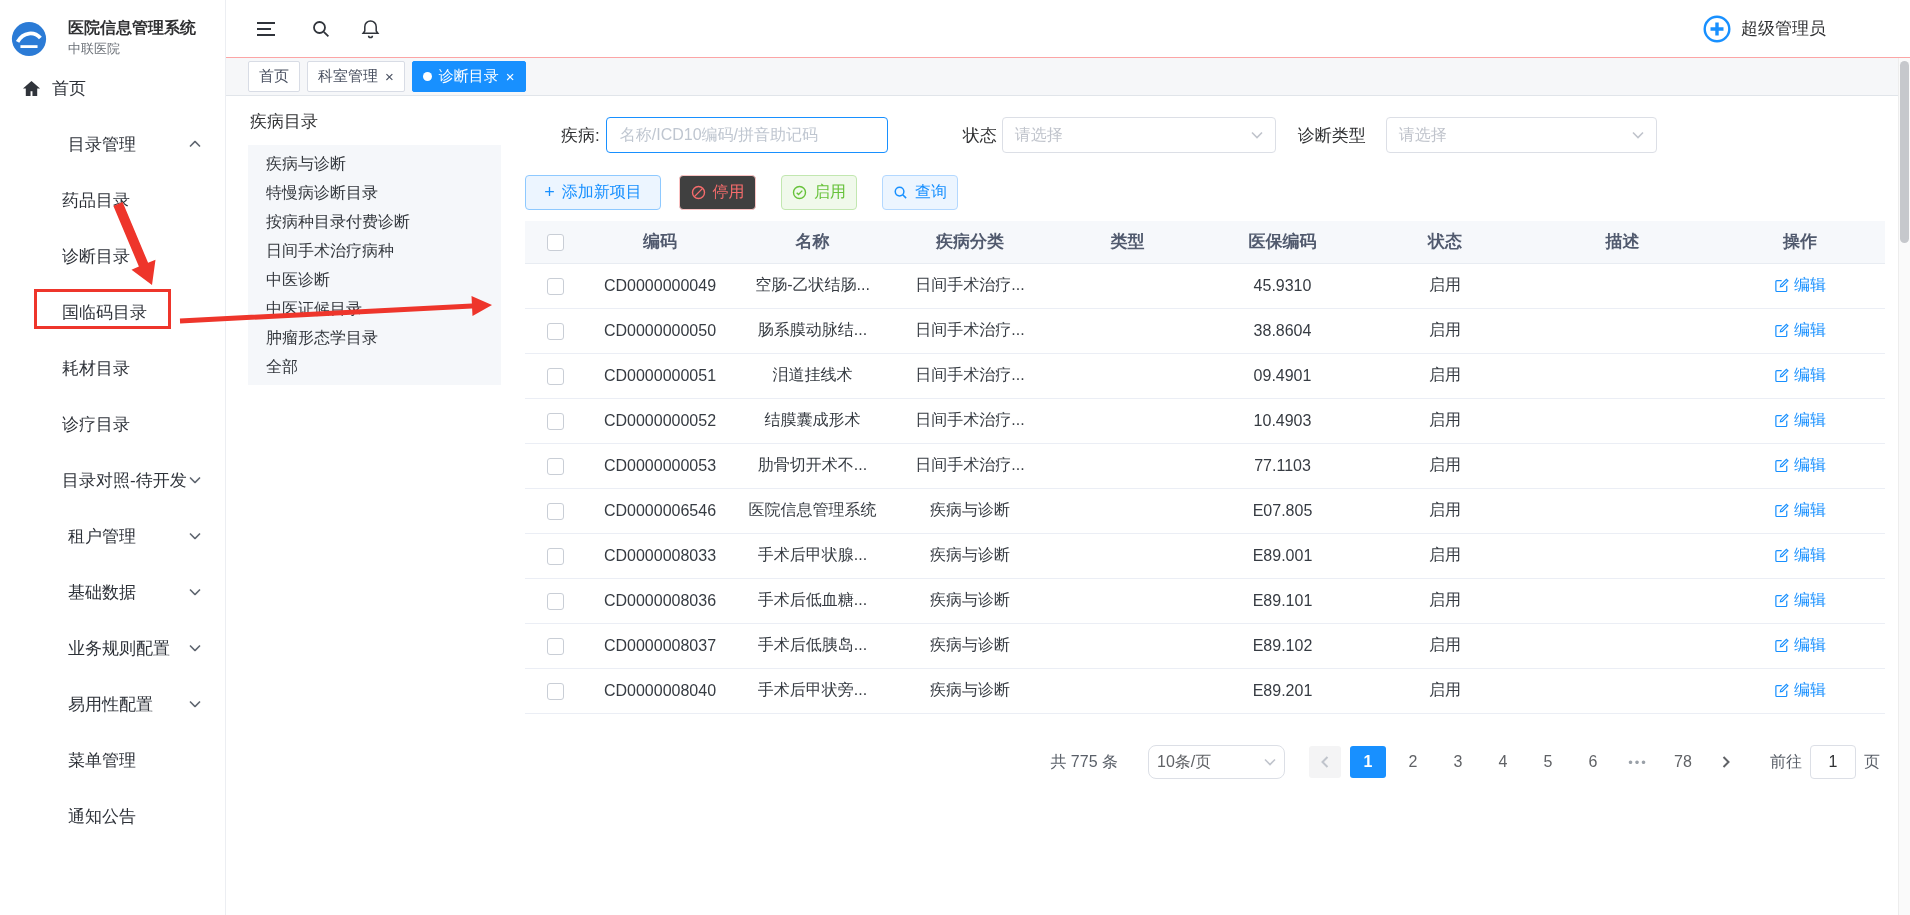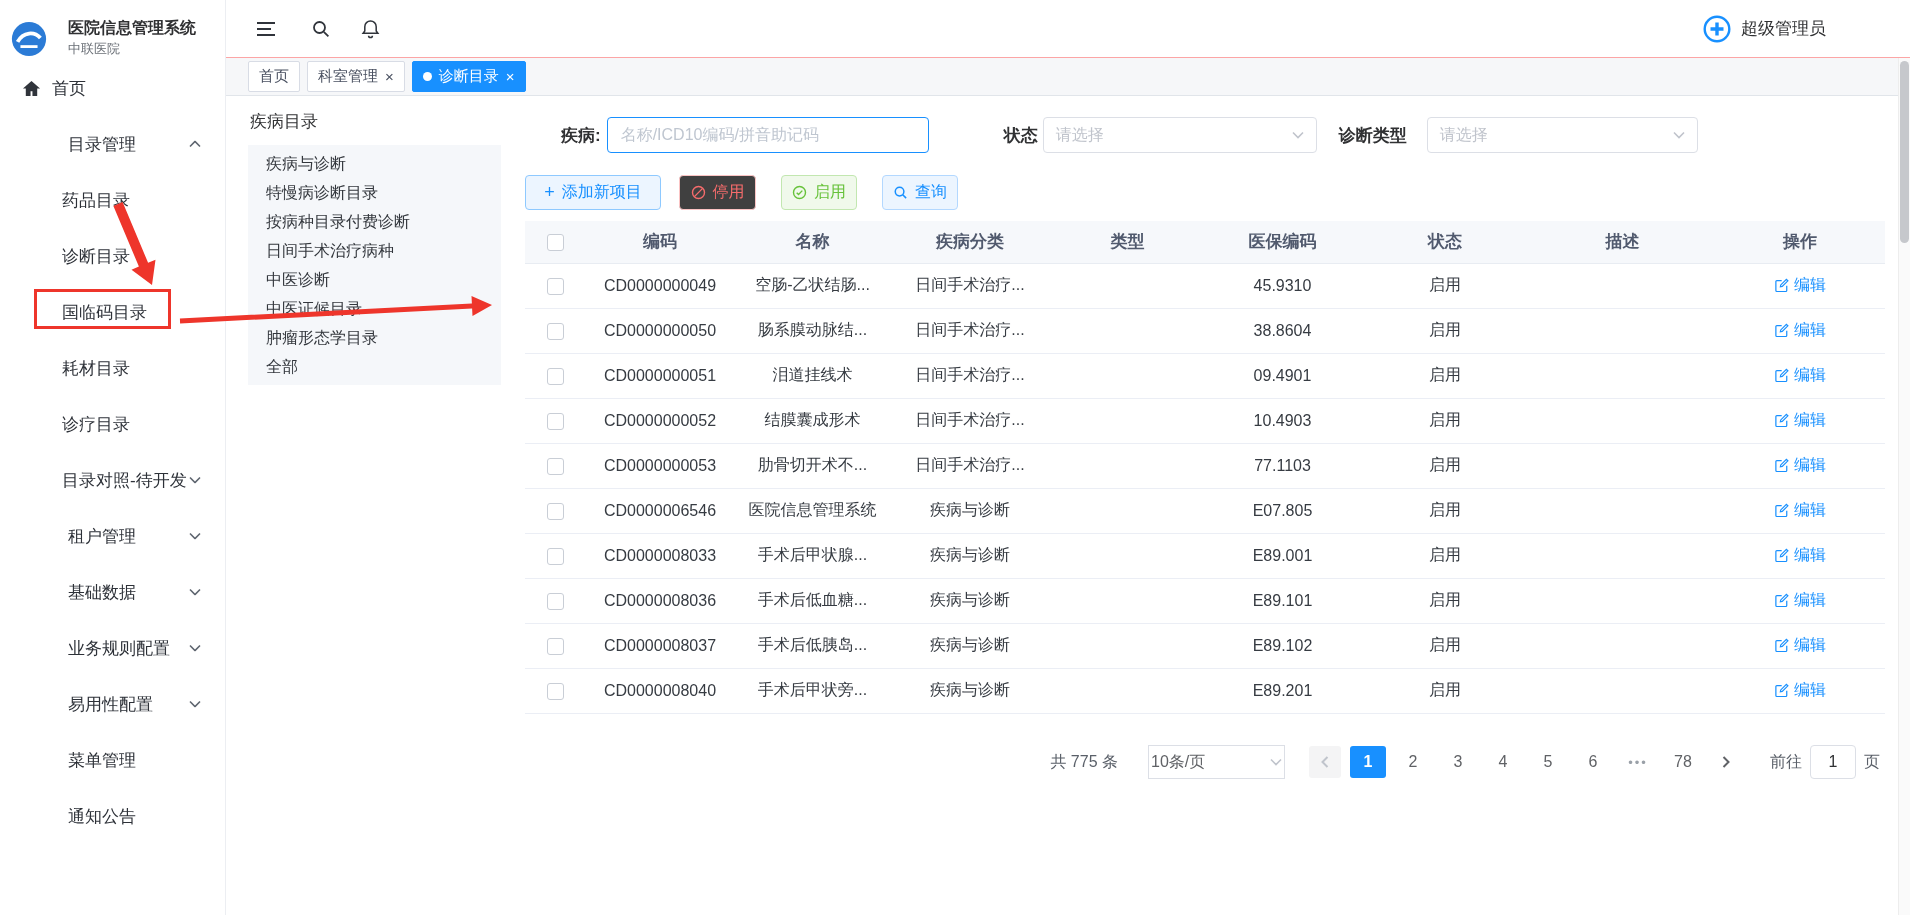--- a/index.html
+++ b/index.html
@@ -37,24 +37,24 @@
 
   
   .content{position:absolute;left:226px;top:96px;right:0;bottom:0;background:#fff;overflow:hidden;z-index:3}
 
   .catalog{position:absolute;left:22px;top:10px;width:253px}
   .catalog-title{font-size:17px;font-weight:normal;color:#303133;padding:4px 0 12px 2px}
   .catalog-list{background:#f5f7fa;padding:4px 0}
   .catalog-item{height:29px;line-height:29px;padding-left:18px;font-size:16px;color:#33373d;cursor:pointer;white-space:nowrap}
 
   .filters{position:absolute;left:335px;top:21px;height:36px;display:flex;align-items:center}
-  .flabel{font-weight:bold;font-size:17px;color:#303133;white-space:nowrap}
+  .flabel{font-weight:normal;font-size:17px;color:#303133;white-space:nowrap}
   .ml-status{margin-left:75px}
   .ml-type{margin-left:22px}
-  .search-input{width:322px;height:36px;border:1px solid #1890ff;border-radius:4px;margin-left:6px;padding:10px 13px;font-size:16px;color:#303133;outline:none;font-family:inherit}
+  .search-input{width:282px;height:36px;border:1px solid #1890ff;border-radius:4px;margin-left:6px;padding:10px 13px;font-size:16px;color:#303133;outline:none;font-family:inherit}
   .search-input::placeholder{color:#bfc6d0}
   .sel{height:36px;border:1px solid #dcdfe6;border-radius:4px;background:#fff;display:flex;align-items:center;justify-content:space-between;padding:0 12px;color:#c0c4cc;font-size:16px;cursor:pointer}
   .sel-status{width:274px;margin-left:5px}
   .sel-type{width:271px;margin-left:20px}
 
   .toolbar{position:absolute;left:299px;top:79px;display:flex;align-items:center}
   .btn{height:35px;display:inline-flex;align-items:center;justify-content:center;gap:7px;border-radius:4px;font-size:16px;cursor:pointer;border:1px solid transparent;white-space:nowrap}
   .btn-add{width:136px;background:#ecf5ff;border-color:#8ec9ff;color:#1890ff}
   .btn-add .plus{font-size:18px;line-height:1;margin-top:-2px}
   .btn-disable{width:77px;background:#404040;border-color:#fbc4c4;color:#f56c6c;margin-left:18px}
@@ -62,21 +62,21 @@
   .btn-query{width:76px;background:#ecf5ff;border-color:#b3d8ff;color:#1890ff;margin-left:25px}
 
   .tablewrap{position:absolute;left:299px;top:125px;width:1360px}
   table{border-collapse:collapse;width:100%;table-layout:fixed}
   th,td{height:45px;text-align:center;font-size:16px;border-bottom:1px solid #ebeef5;overflow:hidden;white-space:nowrap;color:#363b42}
   thead th{height:42px;background:#f6f8fb;color:#515a6e;font-weight:bold;font-size:17px;border-bottom:1px solid #e8ecf2}
   .cb{width:17px;height:17px;border:1px solid #c9ced6;border-radius:3px;background:#fff;display:inline-block;cursor:pointer;vertical-align:middle}
   .edit-link{color:#1890ff;display:inline-flex;align-items:center;gap:5px;cursor:pointer;font-size:16px}
 
   .pagination{position:absolute;top:648px;right:30px;height:36px;display:flex;align-items:center;font-size:16px;color:#5a6069}
-  .pg-size{width:137px;height:34px;margin-left:30px;border:1px solid #dcdfe6;border-radius:0;display:flex;align-items:center;justify-content:space-between;padding:0 2px;color:#606266;cursor:pointer}
+  .pg-size{width:137px;height:34px;margin-left:30px;border:1px solid #dcdfe6;border-radius:8px;display:flex;align-items:center;justify-content:space-between;padding:0 8px;color:#606266;cursor:pointer}
   .pg-btn{width:32px;height:32px;border-radius:3px;display:flex;align-items:center;justify-content:center;cursor:pointer}
   .pg-prev{margin-left:24px;background:#f4f4f5;color:#c0c4cc}
   .pg-next{margin-left:9px;background:transparent;color:#606266}
   .pg-num{min-width:36px;height:32px;margin-left:9px;border-radius:3px;display:flex;align-items:center;justify-content:center;cursor:pointer;color:#606266}
   .pg-num.active{background:#1890ff;color:#fff;font-weight:bold}
   .pg-num.dots{letter-spacing:2px;font-size:13px;color:#9aa0a8}
   .pg-goto{margin-left:28px;color:#5a6069}
   .pg-input{width:46px;height:34px;margin-left:8px;border:1px solid #dcdfe6;border-radius:4px;text-align:center;font-size:16px;color:#303133;outline:none;font-family:inherit}
   .pg-unit{margin-left:8px}
 

